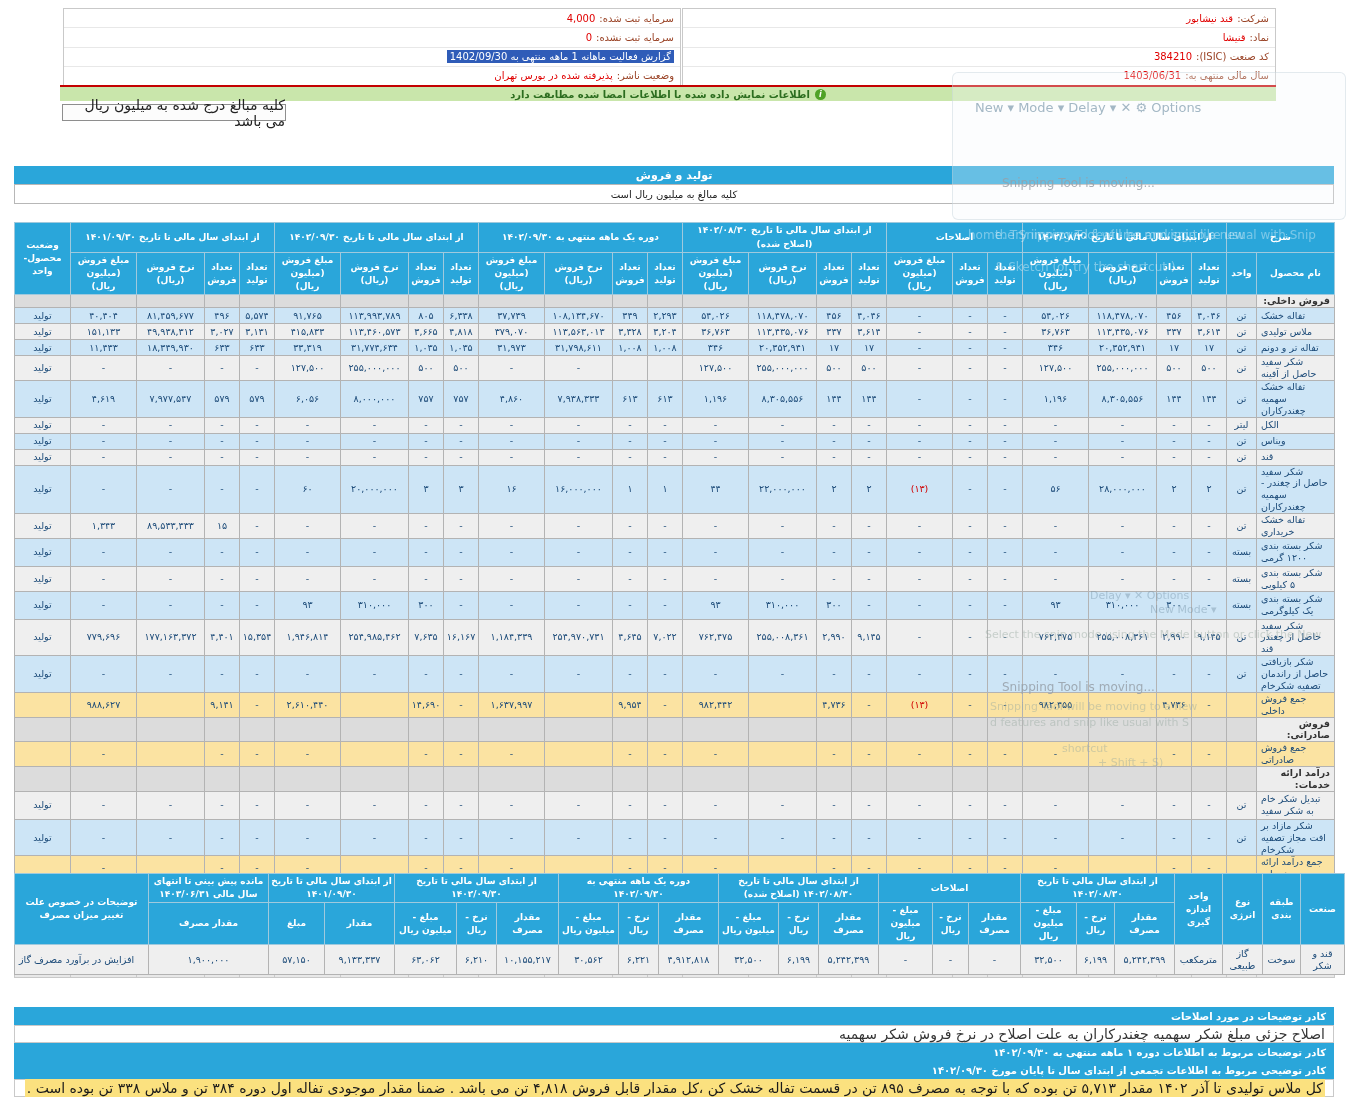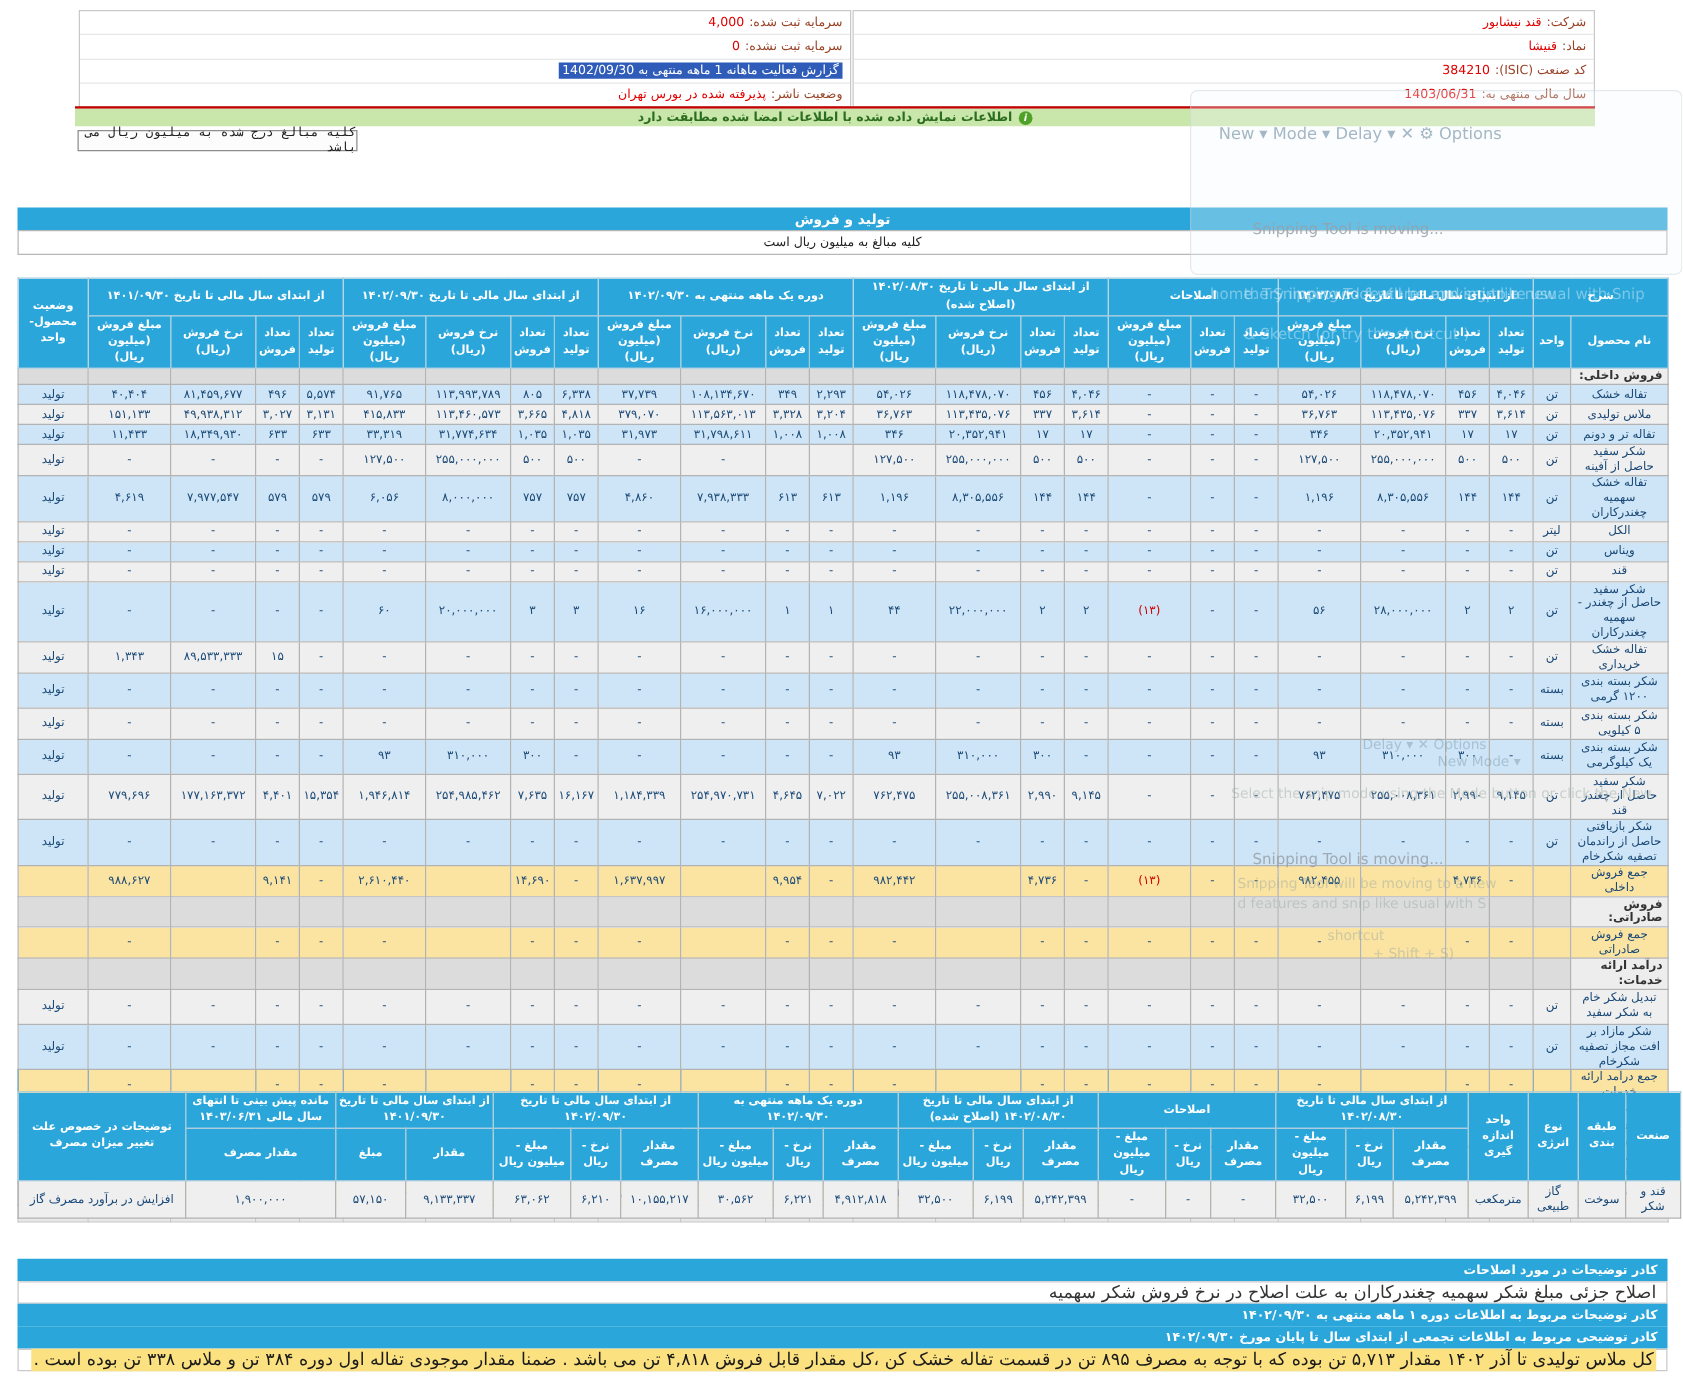--- a/index.html
+++ b/index.html
@@ -12,33 +12,33 @@
   #info-left{left:63px;width:618px;height:78px;}
   .info-row{flex:1;display:flex;align-items:center;gap:4px;padding:0 6px;border-bottom:1px solid #e8e8e8;font-size:10px;white-space:nowrap;}
   .info-row:last-child{border-bottom:none;}
   .lbl{color:#9a4326;}
   .val{color:#e00000;direction:ltr;unicode-bidi:embed;}
   .sel{background:#2f5cb8;color:#fff;padding:1px 3px;font-size:10px;}
 
   .red-line{position:absolute;left:60px;top:85px;width:1216px;height:2px;background:#c40000;}
   .notice{position:absolute;left:60px;top:87px;width:1216px;height:14px;background:#c9e6ab;display:flex;align-items:center;justify-content:center;gap:5px;color:#2c6d1f;font-size:10px;font-weight:bold;}
   .notice .ico{width:11px;height:11px;border-radius:50%;background:#4fa227;color:#fff;font-size:8px;line-height:11px;text-align:center;font-weight:bold;font-style:italic;}
-  .amount-btn{position:absolute;left:62px;top:104px;width:222px;height:15px;border:1px solid #8e8e8e;background:#fcfcfc;font-size:10px;display:flex;align-items:center;justify-content:center;color:#222;font-family:Liberation Mono, monospace;}
+  .amount-btn{position:absolute;left:62px;top:104px;width:222px;height:15px;border:1px solid #8e8e8e;background:#fcfcfc;font-size:14px;display:flex;align-items:center;justify-content:center;color:#222;}
 
   .sec-bar{position:absolute;left:14px;width:1320px;height:18px;background:#2aa6da;color:#fff;font-size:11px;font-weight:bold;display:flex;align-items:center;box-sizing:border-box;}
   #prod-bar{top:166px;justify-content:center;}
   #energy-bar{top:855px;justify-content:flex-start;padding-right:10px;}
   .subtitle{position:absolute;left:14px;top:184px;width:1320px;height:20px;border:1px solid #b7b7b7;background:#fff;display:flex;align-items:center;justify-content:center;font-size:10px;color:#222;box-sizing:border-box;}
 
   table{border-collapse:collapse;table-layout:fixed;direction:rtl;}
   #sales-table{position:absolute;left:14px;top:222px;z-index:1;}
   #energy-table{position:absolute;left:14px;top:873px;z-index:1;}
   th{background:#2aa6da;color:#fff;font-size:9px;font-weight:bold;border:1px solid #9fc9dd;padding:1px 2px;line-height:1.45;overflow:hidden;}
   td{border:1px solid #b3b3b3;font-size:9.5px;text-align:center;color:#1b4a78;padding:0 2px;line-height:1.25;overflow:hidden;}
-  td.name{text-align:center;padding:0 4px;}
+  td.name{text-align:left;padding:0 4px;}
   .stripe-b{background:#cde5f6;}
   .stripe-g{background:#efefef;}
   .sec-name{background:#ededed;color:#333;font-weight:bold;text-align:right;padding:0 4px;}
   .sec-cell{background:#dcdcdc;}
   .sum{background:#fbe3a2;}
   td.neg{color:#d00000;}
   .spc{background:#e8e8e8;border-color:#c9c9c9;}
 
   .notes{position:absolute;left:14px;top:1007px;width:1320px;z-index:1;}
   .note-bar{width:100%;height:18px;background:#2aa6da;color:#fff;font-weight:bold;font-size:10px;display:flex;align-items:center;padding-right:8px;box-sizing:border-box;}

